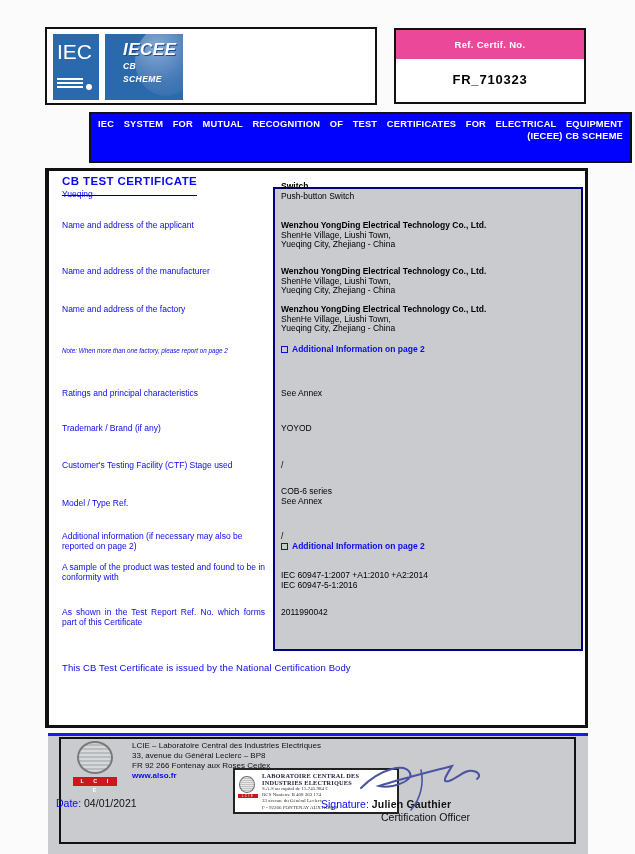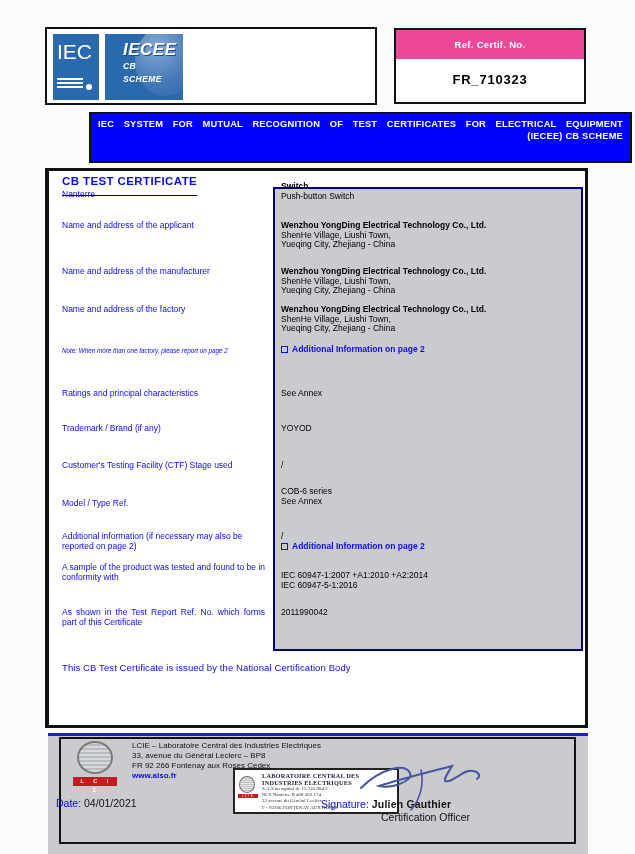--- a/index.html
+++ b/index.html
@@ -111,21 +111,21 @@
 
   <div class="abs banner">
     <div class="banner-l1">IEC SYSTEM FOR MUTUAL RECOGNITION OF TEST CERTIFICATES FOR ELECTRICAL EQUIPMENT</div>
     <div class="banner-l2">(IECEE) CB SCHEME</div>
   </div>
 
   <div class="abs body-box">
     <div class="cert-title">CB TEST CERTIFICATE</div>
     <div class="gray-box"></div>
 
-    <div class="lbl" style="top:19px">Nanterre</div>
+    <div class="lbl" style="top:19px">Yueqing</div>
     <div class="val" style="top:11px">
       <div class="b">Switch</div>
       <div>Push-button Switch</div>
     </div>
 
     <div class="lbl" style="top:50px">Name and address of the applicant</div>
     <div class="val" style="top:50px">
       <div class="b">Wenzhou YongDing Electrical Technology Co., Ltd.</div>
       <div>ShenHe Village, Liushi Town,</div>
       <div>Yueqing City, Zhejiang - China</div>

